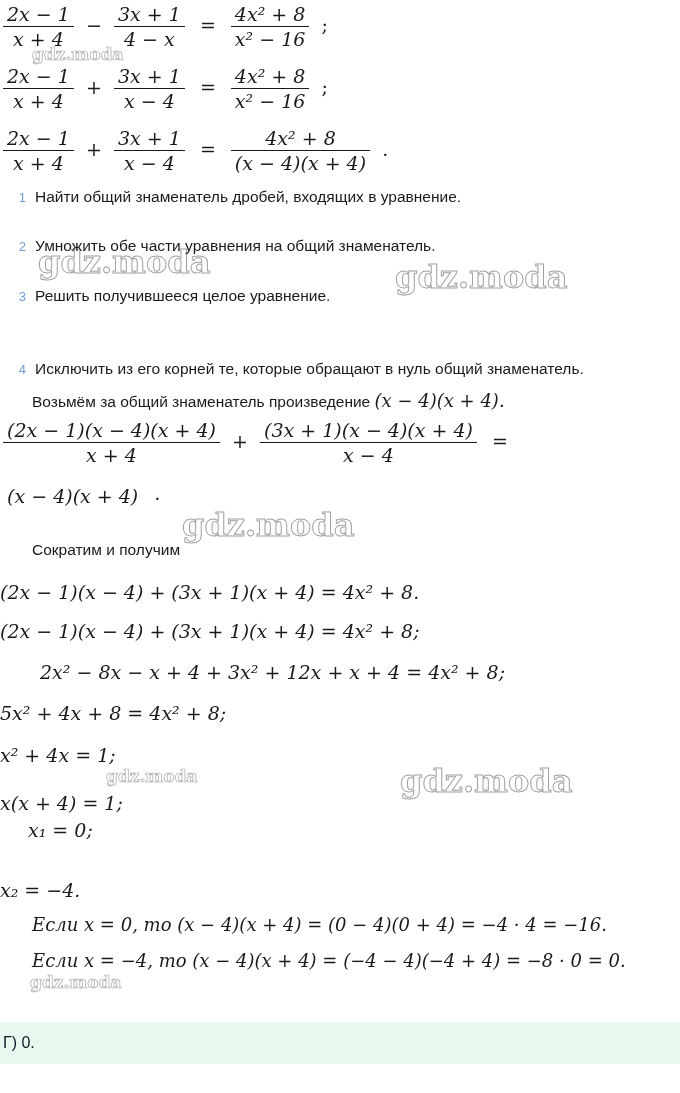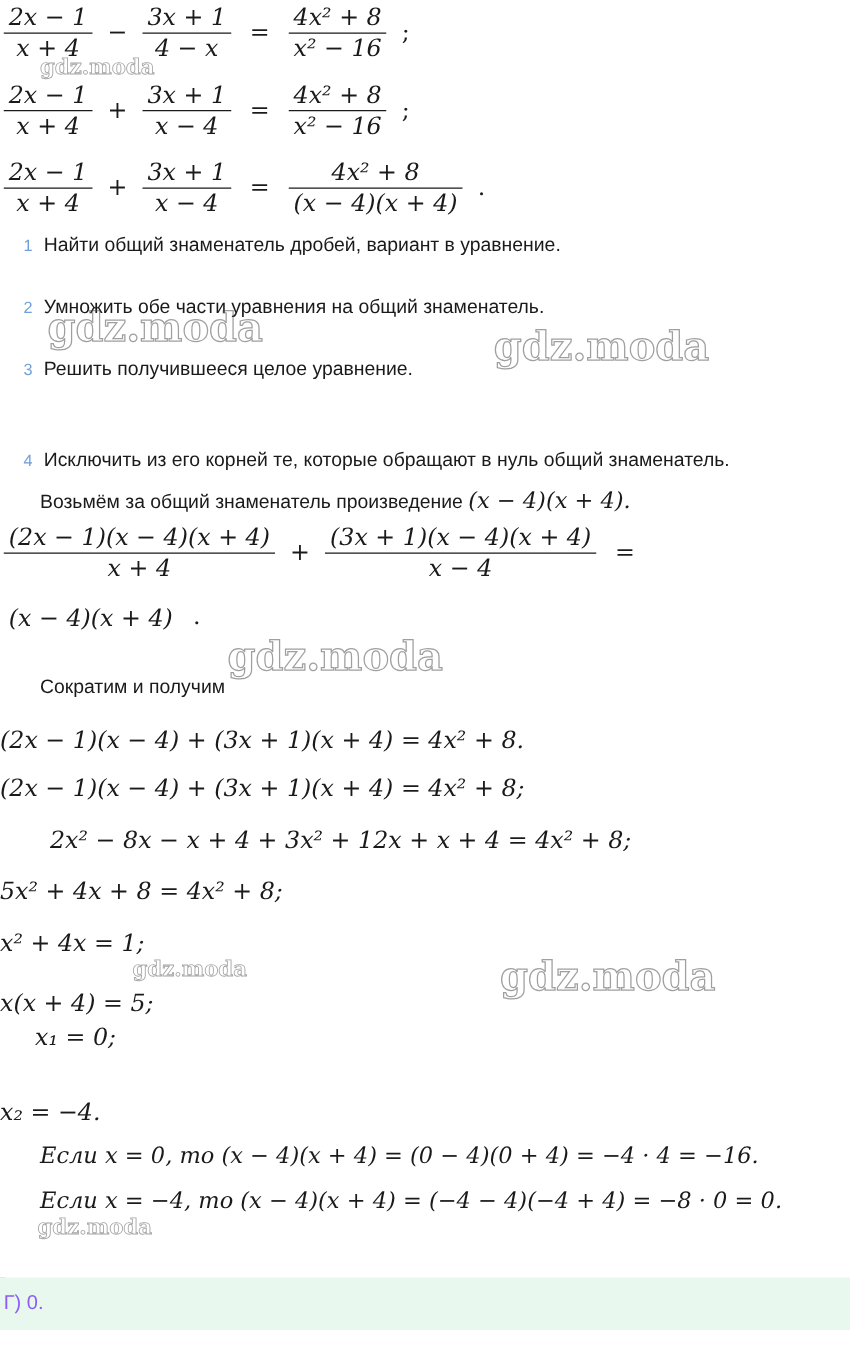--- a/index.html
+++ b/index.html
@@ -95,21 +95,21 @@
     top: 1022px;
     width: 680px;
     height: 42px;
     background: #e8f8ef;
     display: flex;
     align-items: center;
   }
   .answer-bar .answer-text {
     font-family: "Liberation Sans", sans-serif;
     font-size: 16px;
-    color: #8b5cf6;
+    color: #0f172a;
     padding-left: 3px;
   }
   .side-accent {
     position: absolute;
     left: 0;
     top: 1022px;
     width: 4px;
     height: 42px;
     background: #7fd6a4;
   }
@@ -189,21 +189,21 @@
     <span class="frac">
       <span class="num">4x² + 8</span>
       <span class="den">(x − 4)(x + 4)</span>
     </span>
     <span class="op">.</span>
   </div>
 
   <div class="steps">
     <div class="step">
       <div class="num-badge">1</div>
-      <div class="step-text">Найти общий знаменатель дробей, вариант в уравнение.</div>
+      <div class="step-text">Найти общий знаменатель дробей, входящих в уравнение.</div>
     </div>
     <div class="step">
       <div class="num-badge">2</div>
       <div class="step-text">Умножить обе части уравнения на общий знаменатель.</div>
     </div>
     <div class="step">
       <div class="num-badge">3</div>
       <div class="step-text">Решить получившееся целое уравнение.</div>
     </div>
     <div class="step" style="padding-right:60px;">
@@ -236,21 +236,21 @@
     <span class="op">.</span>
   </div>
 
   <div class="plain line-abs" style="top:541px;">Сократим и получим</div>
 
   <div class="math line-abs" style="top:582px;">(2x − 1)(x − 4) + (3x + 1)(x + 4) = 4x² + 8.</div>
   <div class="math line-abs" style="top:621px;">(2x − 1)(x − 4) + (3x + 1)(x + 4) = 4x² + 8;</div>
   <div class="math line-abs" style="top:662px;padding-left:40px;">2x² − 8x − x + 4 + 3x² + 12x + x + 4 = 4x² + 8;</div>
   <div class="math line-abs" style="top:703px;">5x² + 4x + 8 = 4x² + 8;</div>
   <div class="math line-abs" style="top:745px;">x² + 4x = 1;</div>
-  <div class="math line-abs" style="top:793px;">x(x + 4) = 5;</div>
+  <div class="math line-abs" style="top:793px;">x(x + 4) = 1;</div>
   <div class="math line-abs" style="top:820px;padding-left:28px;">x₁ = 0;</div>
   <div class="math line-abs" style="top:880px;">x₂ = −4.</div>
 
   <div class="plain line-abs" style="top:915px;">
     <span class="math">Если x = 0, то (x − 4)(x + 4) = (0 − 4)(0 + 4) = −4 · 4 = −16.</span>
   </div>
   <div class="plain line-abs" style="top:951px;">
     <span class="math">Если x = −4, то (x − 4)(x + 4) = (−4 − 4)(−4 + 4) = −8 · 0 = 0.</span>
   </div>
 

